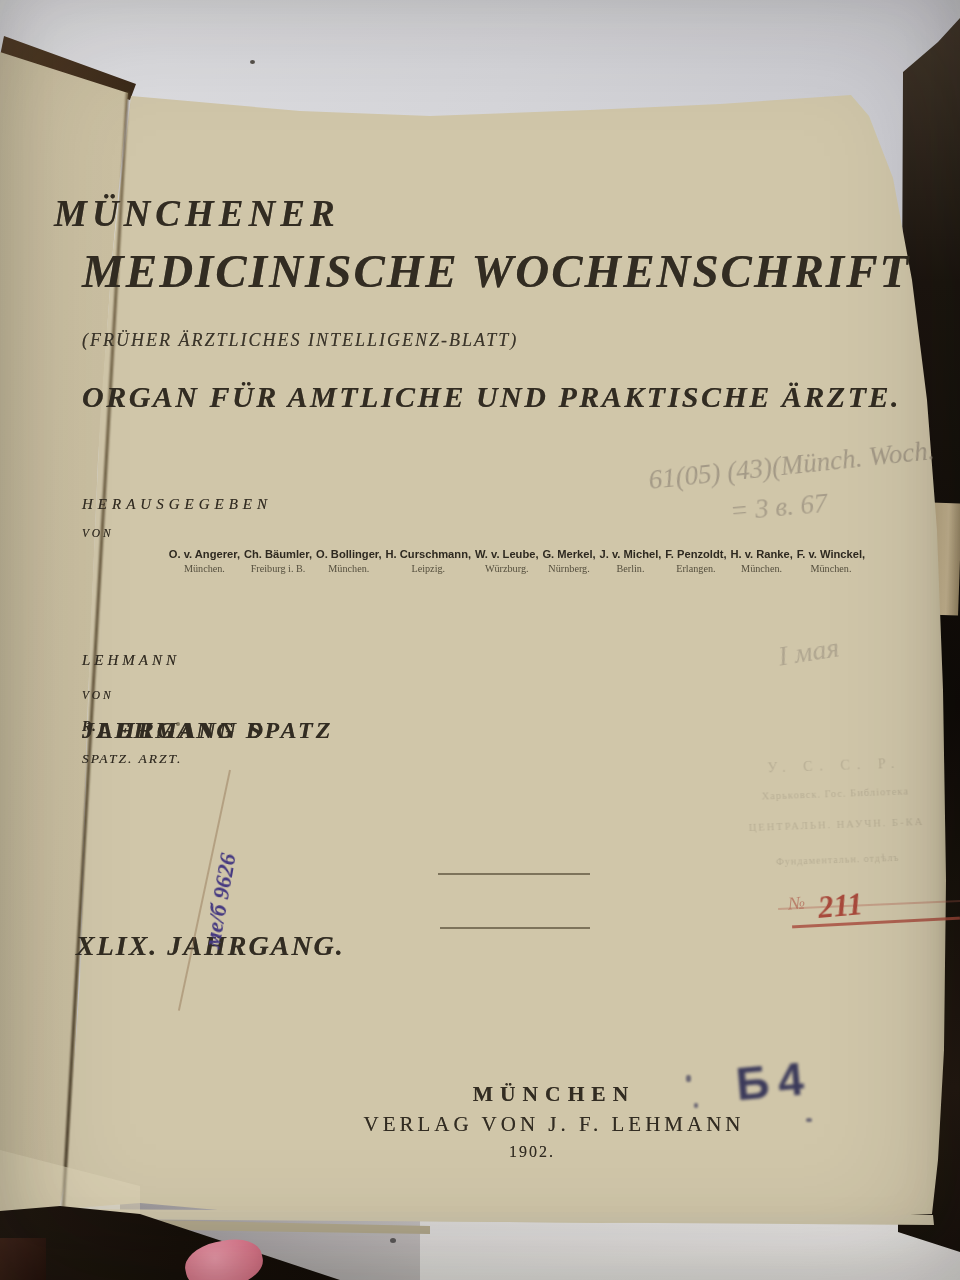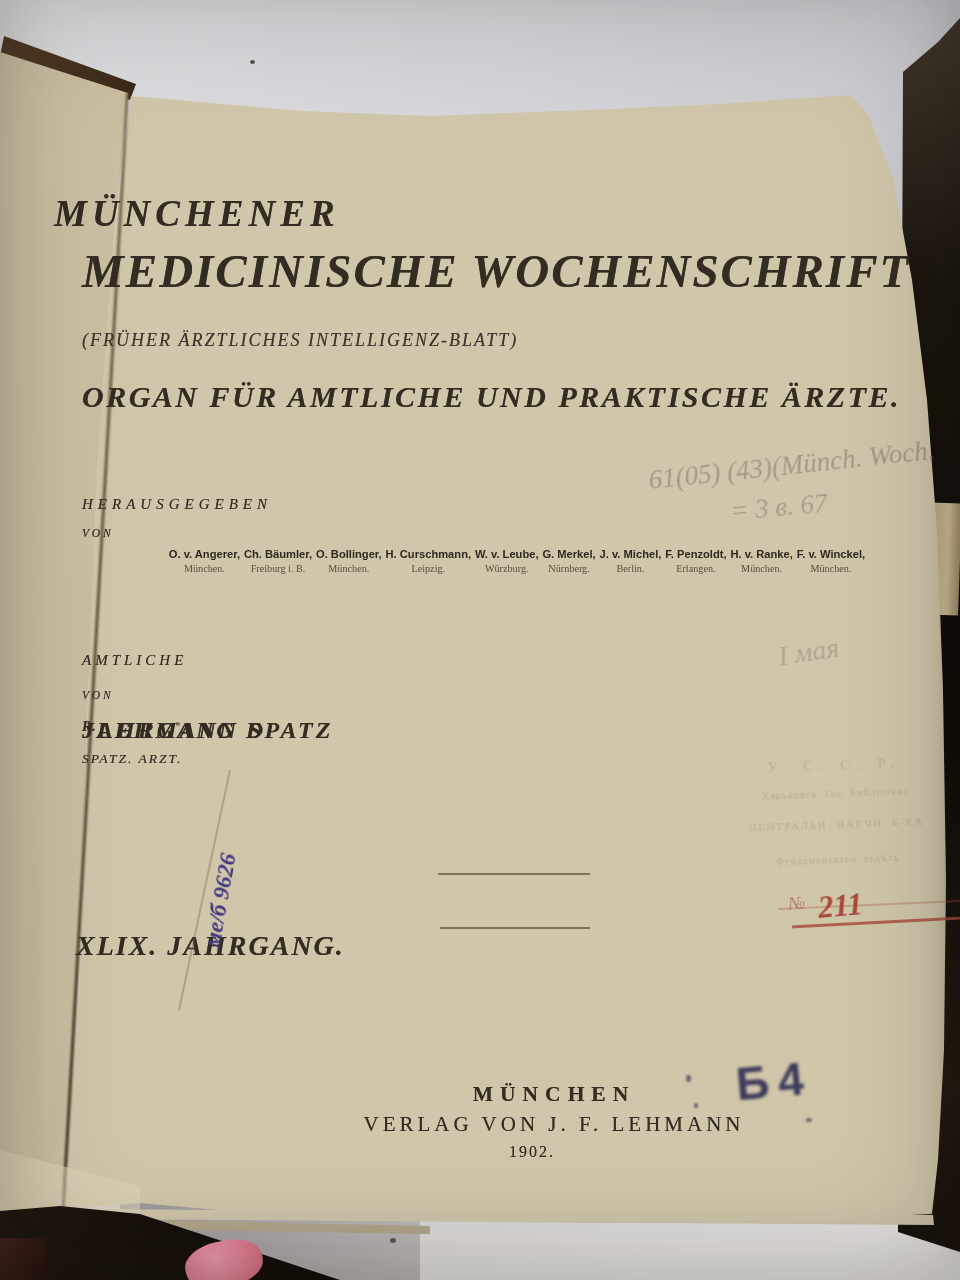--- a/index.html
+++ b/index.html
@@ -174,21 +174,21 @@
       <div class="editor-cell">
         <span class="editor-name">H. v. Ranke,</span>
         <span class="editor-city">München.</span>
       </div>
       <div class="editor-cell">
         <span class="editor-name">F. v. Winckel,</span>
         <span class="editor-city">München.</span>
       </div>
     </div>
 
-  <div class="print cblock t-redigirt">AMTLICHE</div>
+  <div class="print cblock t-redigirt">LEHMANN</div>
   <div class="print cblock t-von2">VON</div>
   <div class="print cblock t-chief"><span>JAHRGANG D</span><span class="sup">R.</span><span> LEHMANN SPATZ</span></div>
   <div class="print cblock t-role">SPATZ. ARZT.</div>
 
   <div class="rule rule-a"></div>
   <div class="print cblock t-volume">XLIX. JAHRGANG.</div>
   <div class="rule rule-b"></div>
 
   <div class="print iblock t-city">MÜNCHEN</div>
   <div class="print iblock t-publisher">VERLAG VON J. F. LEHMANN</div>

